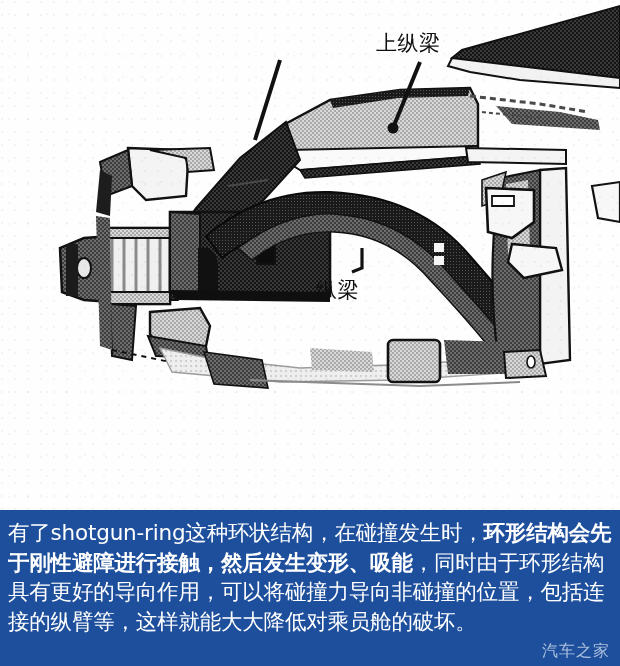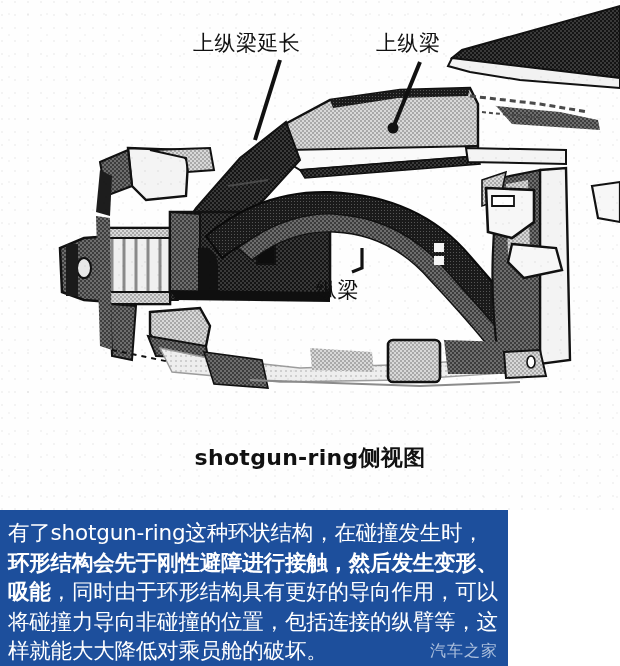--- a/index.html
+++ b/index.html
@@ -64,21 +64,21 @@
     color: #111111;
     font-family: "DejaVu Sans", "Liberation Sans", sans-serif;
     letter-spacing: 0.3px;
   }
 
   
   #bluebox {
     position: absolute;
     left: 0;
     top: 510px;
-    width: 508px;
+    width: 620px;
     height: 156px;
     background: #1d4f9c;
     color: #ffffff;
     box-sizing: border-box;
     padding: 8px 8px 0 8px;
     overflow: hidden;
   }
   #paragraph {
     font-family: "DejaVu Sans", "Liberation Sans", sans-serif;
     font-size: 21.5px;
@@ -230,25 +230,23 @@
     <g stroke="#111">
       <line x1="280" y1="60" x2="255" y2="140" stroke-width="4"></line>
       <line x1="420" y1="62" x2="393" y2="128" stroke-width="4"></line>
       <circle cx="393" cy="128" r="5.5" fill="#111" stroke="none"></circle>
       <path d="M362 248 L362 268 L352 272" stroke-width="3.2" fill="none"></path>
     </g>
   </svg>
 
   <div class="noise"></div>
 
-  <div class="callout" id="callout-upper-rail-ext">上纵梁延长</div>
 
   <div class="callout" id="callout-upper-rail">上纵梁</div>
 
   <div class="callout" id="callout-rail">纵梁</div>
 
-  <div id="caption">shotgun-ring侧视图</div>
 </div>
 
 <div id="bluebox" style="background: rgb(29, 79, 156); color: rgb(255, 255, 255);">
   <p id="paragraph"><span>有了shotgun-ring这种环状结构，在碰撞发生时，</span><b>环形结构会先于刚性避障进行接触，然后发生变形、吸能</b><span>，同时由于环形结构具有更好的导向作用，可以将碰撞力导向非碰撞的位置，包括连接的纵臂等，这样就能大大降低对乘员舱的破坏。</span></p>
   <div id="watermark">汽车之家</div>
 </div>
 
 </body></html>

